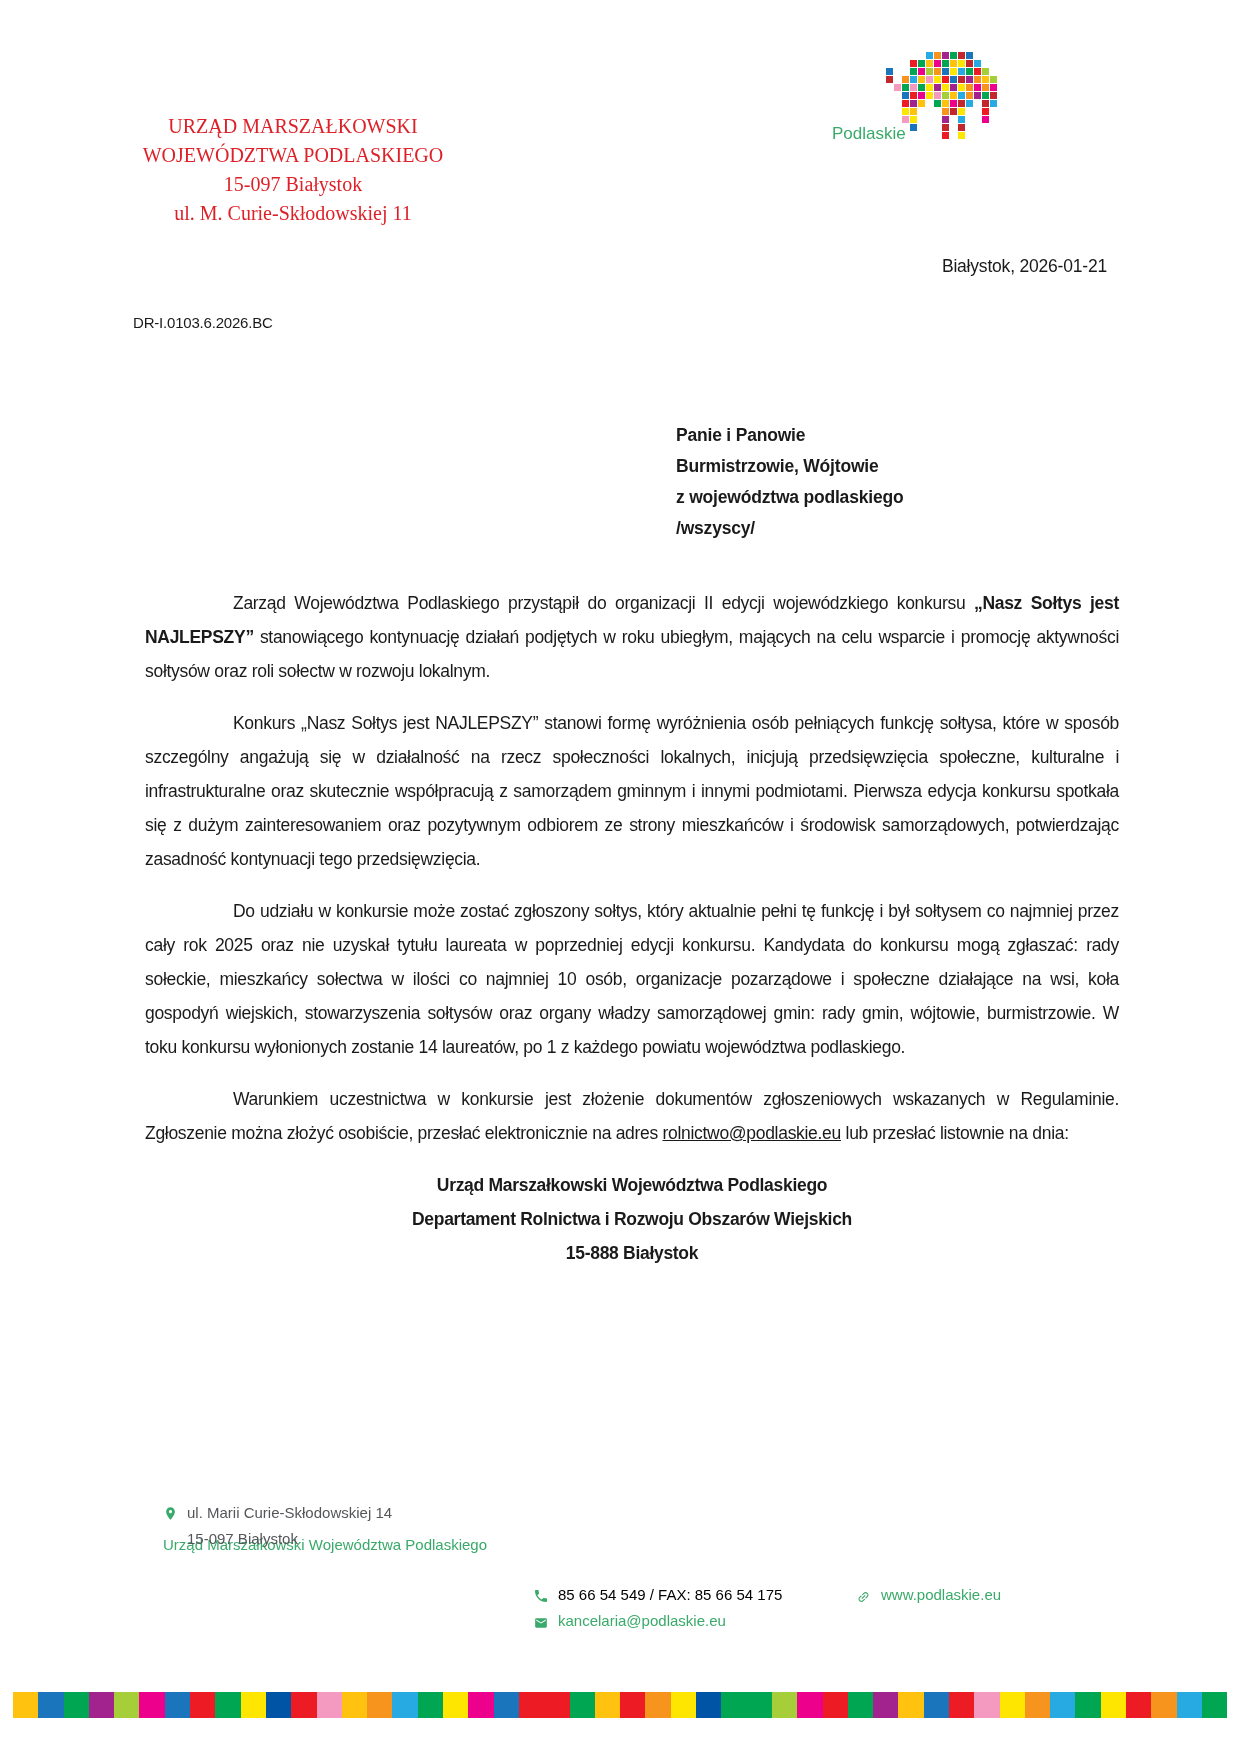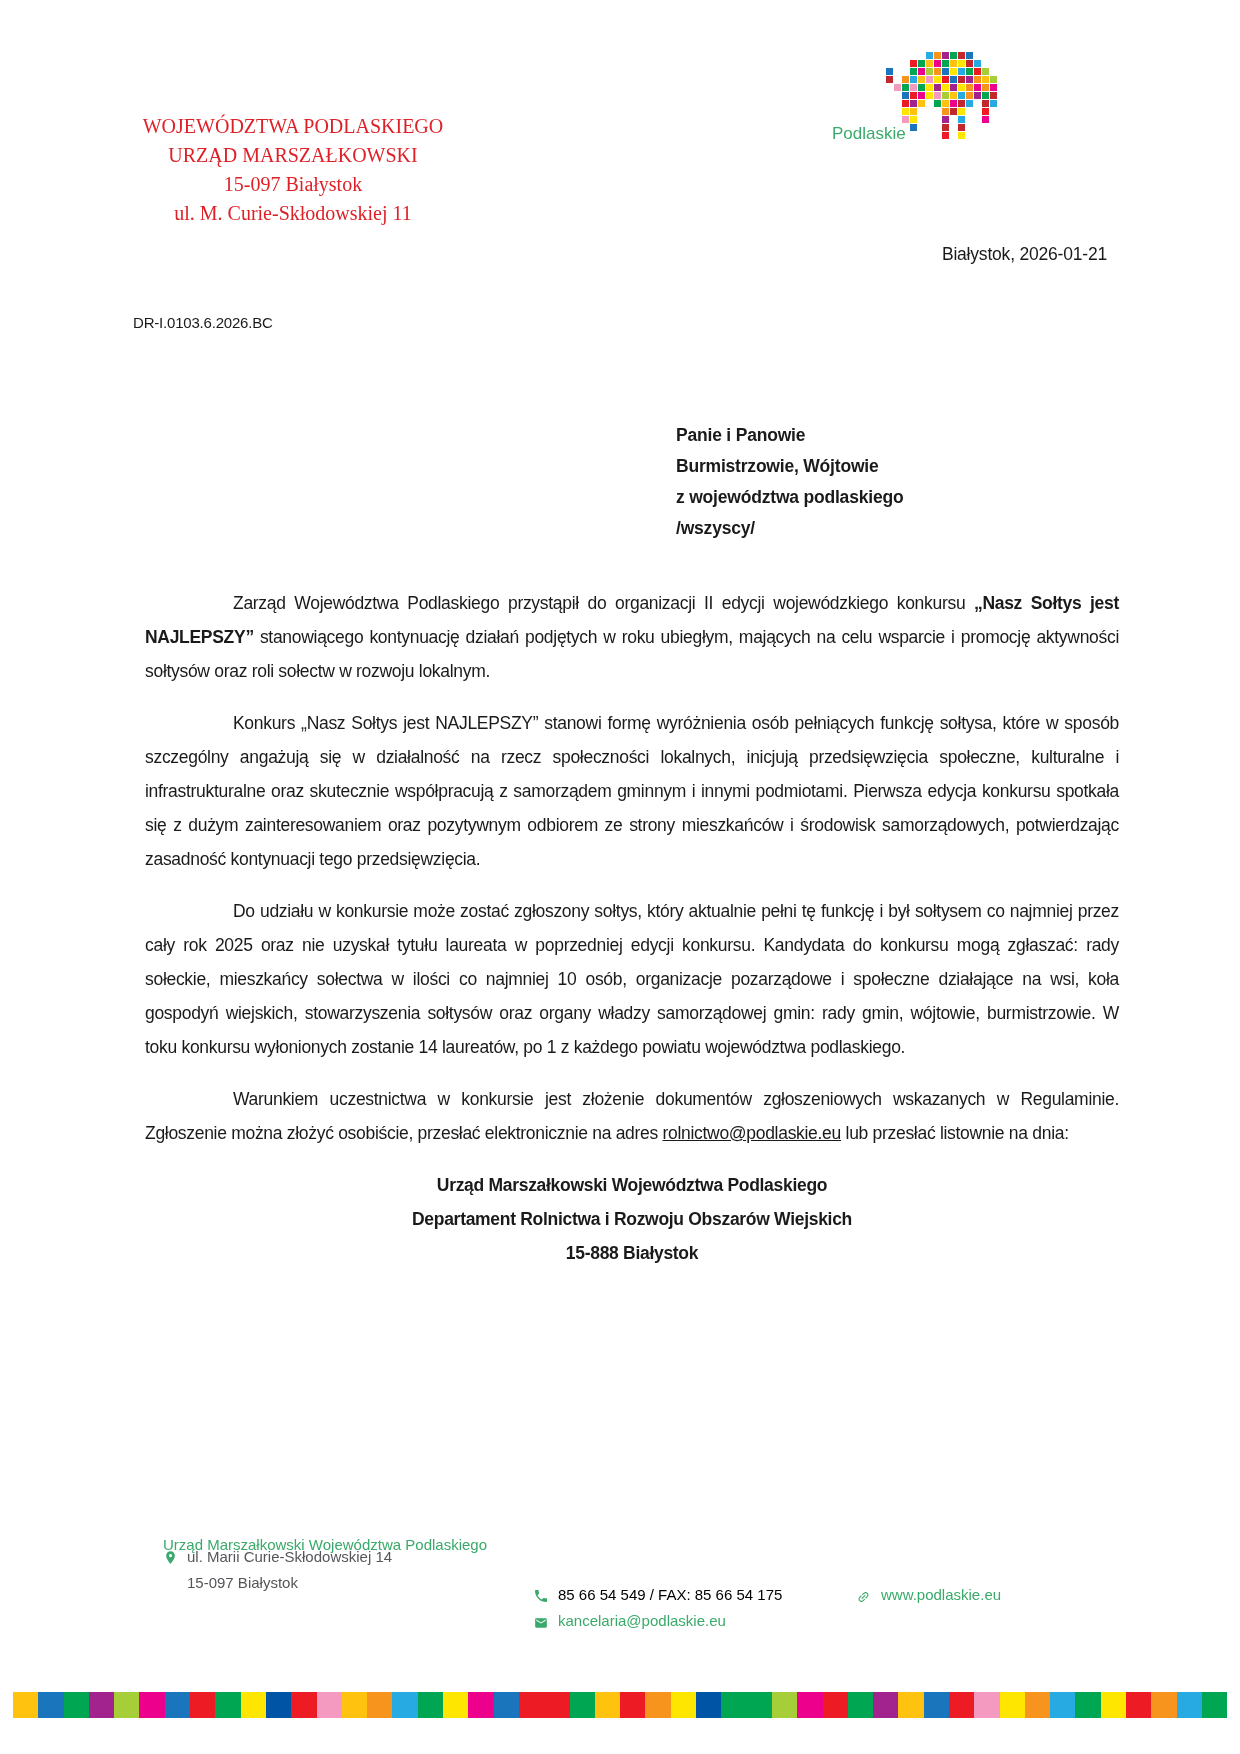--- a/index.html
+++ b/index.html
@@ -22,54 +22,54 @@
     color:#de2128;
   }
 
   
   .logo-box { position:absolute; left:830px; top:52px; width:170px; height:96px; }
   .bison { position:absolute; right:2px; top:0; display:grid; grid-template-columns:repeat(15,8px); grid-auto-rows:8px; }
   .bison i { display:block; width:7px; height:7px; }
   .logo-text { position:absolute; left:2px; bottom:4px; font-size:17px; font-weight:400; }
 
   
-  .date-line { position:absolute; right:133px; top:244px; font-size:17.5px; letter-spacing:-0.2px; }
+  .date-line { position:absolute; right:133px; top:256px; font-size:17.5px; letter-spacing:-0.2px; }
   .reference { position:absolute; left:133px; top:314px; font-size:15px; letter-spacing:-0.2px; }
 
   
   .recipient { position:absolute; left:676px; top:420px; font-size:17.5px; font-weight:bold; line-height:31px; letter-spacing:-0.2px; }
 
   
   .body-text { position:absolute; left:145px; top:586px; width:974px; font-size:17.5px; line-height:34px; letter-spacing:-0.3px; }
   .body-text p { margin:0 0 18px 0; text-align:justify; }
   .body-text p.indent { text-indent:88px; }
   .email-link { color:#1a1a1a; text-decoration:underline; cursor:pointer; }
   .addr-block { margin:0 0 18px 0; text-align:center; font-weight:bold; line-height:34px; }
 
   
   .footer-org { position:absolute; left:163px; top:1536px; font-size:15px; }
   .f-col { position:absolute; display:flex; gap:9px; font-size:15px; line-height:26px; }
   .f-col .ico { flex:0 0 auto; margin-top:4px; }
-  .f-address { left:163px; top:1544px;justify-content:center; }
+  .f-address { left:163px; top:1500px;justify-content:center; }
   .f-contact-phone { left:533px; top:1582px; }
   .f-contact-mail  { left:533px; top:1608px; }
   .f-web { left:855px; top:1582px; }
 
   
   .stripe { position:absolute; left:13px; right:13px; top:1692px; height:26px; display:flex; }
   .stripe i { flex:1 1 auto; }
 </style>
 </head>
 <body>
 
 <div class="page">
 
   <div class="sender" style="color: rgb(222, 33, 40);">
+    <div>URZĄD MARSZAŁKOWSKI</div>
     <div>WOJEWÓDZTWA PODLASKIEGO</div>
-    <div>URZĄD MARSZAŁKOWSKI</div>
     <div>15-097 Białystok</div>
     <div>ul. M. Curie-Skłodowskiej 11</div>
   </div>
 
   <div class="logo-box">
     <div class="bison" id="bison">
         <i></i>
         <i></i>
         <i></i>
         <i></i>

